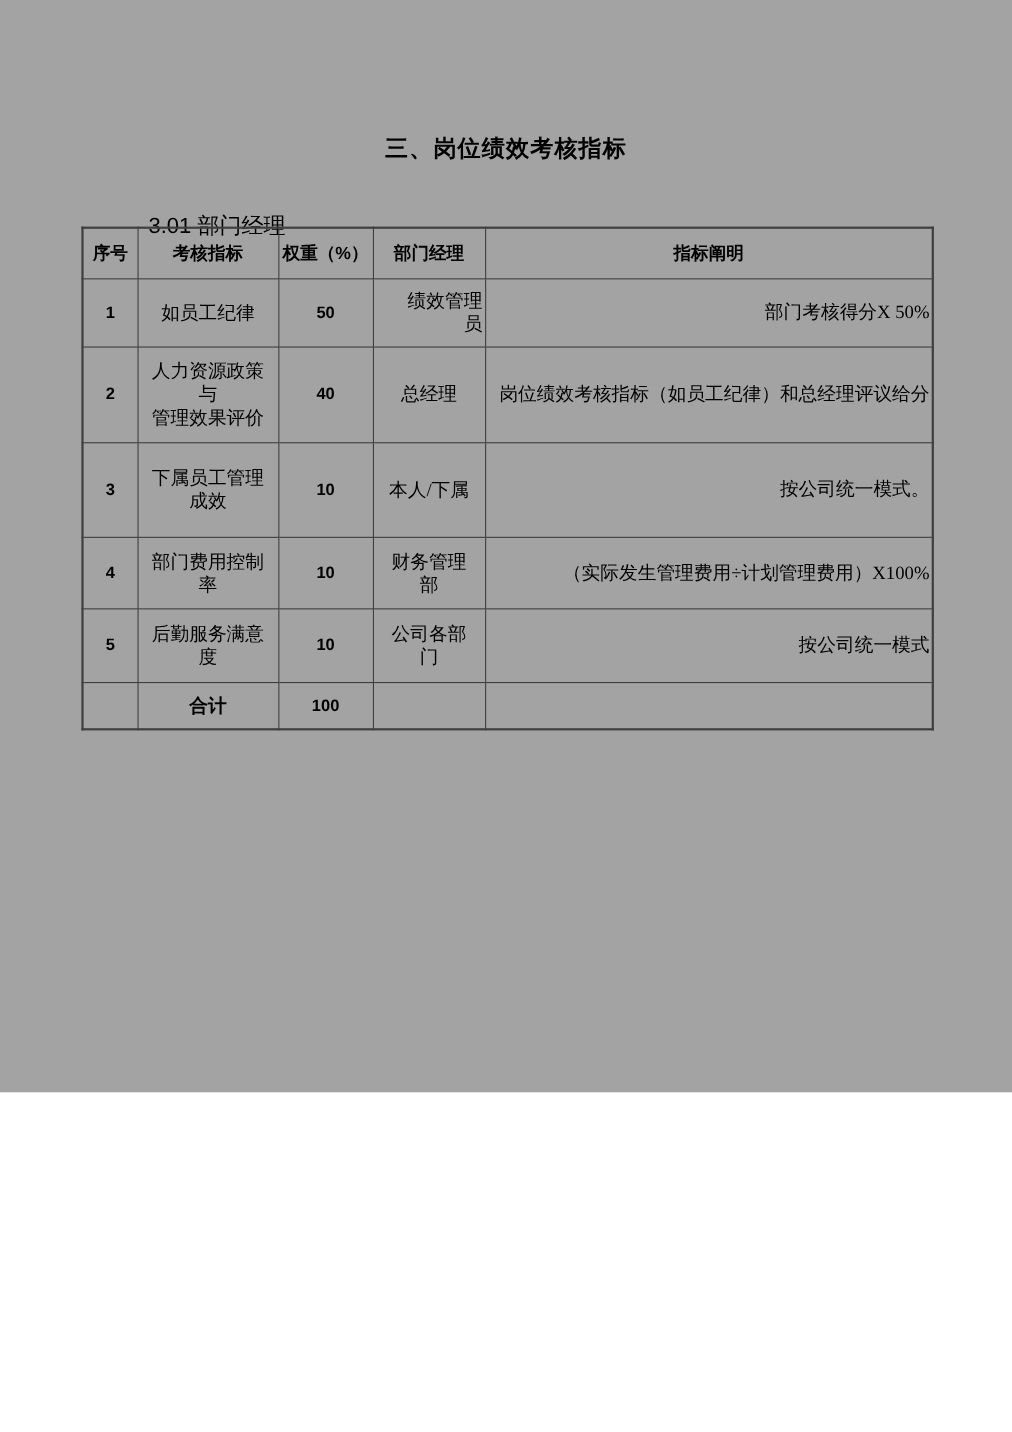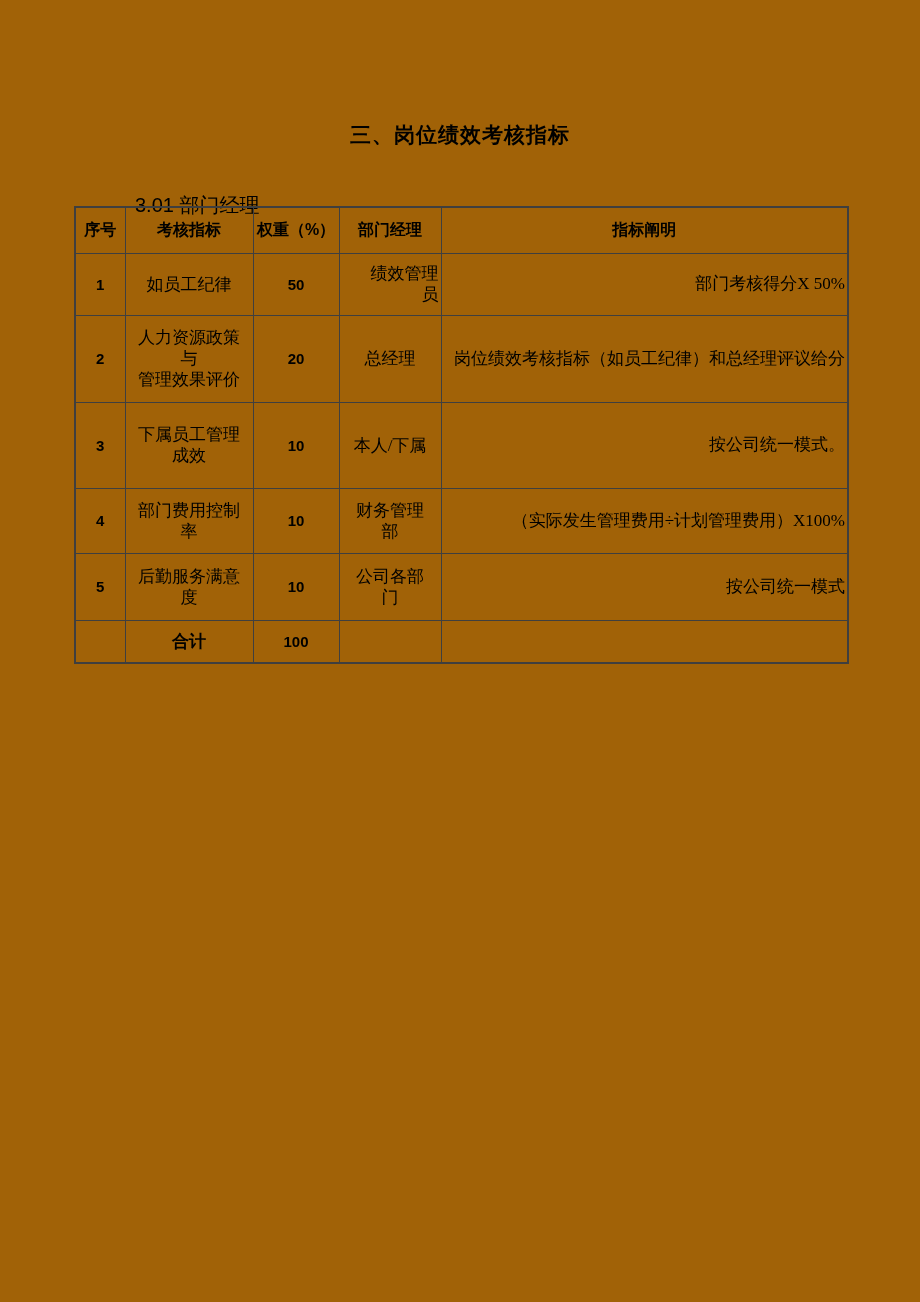--- a/index.html
+++ b/index.html
@@ -7,22 +7,22 @@
     padding: 0;
     background: #ffffff;
     width: 920px;
     height: 1302px;
     position: relative;
     color: #000000;
   }
   .page {
     position: relative;
     width: 920px;
-    height: 1302px;
-    background: #a16207;
+    height: 993px;
+    background: #a3a3a3;
     overflow: hidden;
   }
   .doc-title {
     position: absolute;
     top: 121px;
     left: 0;
     width: 920px;
     text-align: center;
     font-family: "Liberation Sans", sans-serif;
     font-weight: bold;
@@ -137,21 +137,21 @@
       <td class="cn-cell wrap-left-indent">绩效管理
 员</td>
       <td class="clar-cell">部门考核得分X 50%</td>
     </tr>
 
     <tr class="r2">
       <td class="num-cell">2</td>
       <td class="cn-cell">人力资源政策
 与
 管理效果评价</td>
-      <td class="num-cell">20</td>
+      <td class="num-cell">40</td>
       <td class="cn-cell">总经理</td>
       <td class="clar-cell first-indent">岗位绩效考核指标（如员工纪律）和总经理评议给分</td>
     </tr>
 
     <tr class="r3">
       <td class="num-cell">3</td>
       <td class="cn-cell">下属员工管理
 成效</td>
       <td class="num-cell">10</td>
       <td class="cn-cell">本人/下属</td>

